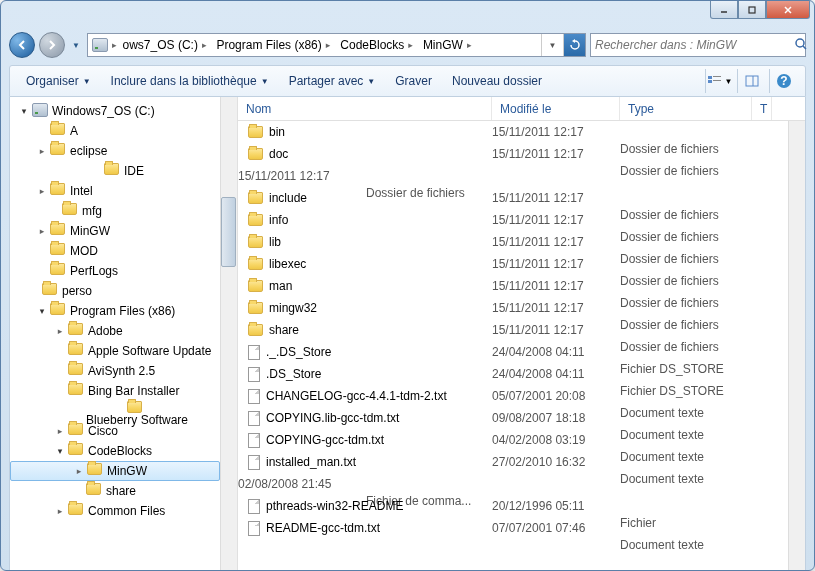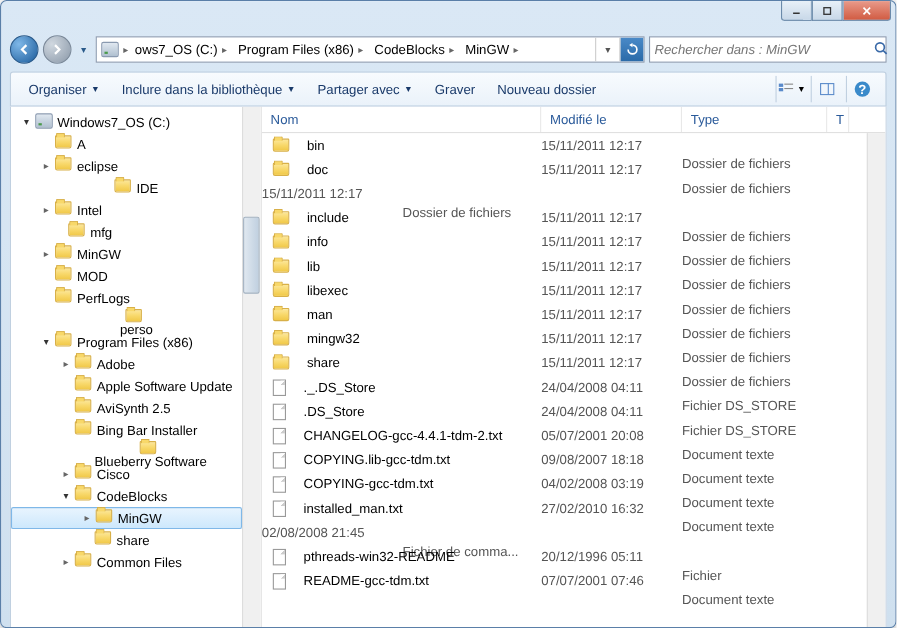--- a/index.html
+++ b/index.html
@@ -47,21 +47,21 @@
 .file-icon::before { content: ''; position: absolute; top: 0; right: 0; width: 4px; height: 4px; background: linear-gradient(135deg, #fff 50%, #ccc 50%); }
 .list { flex: 1; overflow: hidden; position: relative; }
 .list-header { display: flex; height: 24px; border-bottom: 1px solid #e0e0e0; background: #fff; }
 .lh-col { padding: 4px 8px; color: #2a5a9a; border-right: 1px solid #e8e8e8; cursor: pointer; display: flex; align-items: center; }
 .lh-name { width: 254px; }
 .lh-date { width: 128px; }
 .lh-type { width: 132px; }
 .lh-size { width: 20px; }
 .list-body { overflow: auto; height: 448px; }
 .list-row { display: flex; height: 22px; align-items: center; cursor: pointer; }
-.lr-name { width: 254px; display: flex; align-items: center; padding-left: 10px; gap: 16px; }
+.lr-name { width: 254px; display: flex; align-items: center; padding-left: 10px; gap: 6px; }
 .lr-date { width: 128px; color: #555; }
 .lr-type { width: 132px; color: #555; white-space: nowrap; overflow: hidden; text-overflow: ellipsis; margin-top: 34px; }
 .hscroll { position: absolute; bottom: 0; left: 0; right: 17px; height: 17px; background: #f0f0f0; border-top: 1px solid #ddd; }
 .vscroll { position: absolute; right: 0; top: 24px; bottom: 17px; width: 17px; background: #f0f0f0; border-left: 1px solid #ddd; }
 .bat-icon { width: 16px; height: 15px; background: #fff; border: 1px solid #888; position: relative; }
 .bat-icon::after { content:''; position:absolute; top:3px; left:2px; width:8px; height:8px; border:1px solid #666; border-radius:3px; background: radial-gradient(circle, #ccc, #888); }
 </style>
 </head>
 <body>
 
@@ -247,21 +247,21 @@
             </span>
             <span>MOD</span>
           </div>
           <div class="tree-item" style="padding-left: 26px;">
             <span class="expander"></span>
             <span class="tree-icon">
               <div class="folder-icon"></div>
             </span>
             <span>PerfLogs</span>
           </div>
-          <div class="tree-item" style="padding-left: 18px; flex-direction: column;">
+          <div class="tree-item" style="padding-left: 18px;">
             <span class="expander"></span>
             <span class="tree-icon">
               <div class="folder-icon"></div>
             </span>
             <span>perso</span>
           </div>
           <div class="tree-item" style="padding-left: 26px;">
             <span class="expander open">▾</span>
             <span class="tree-icon">
               <div class="folder-icon"></div>

